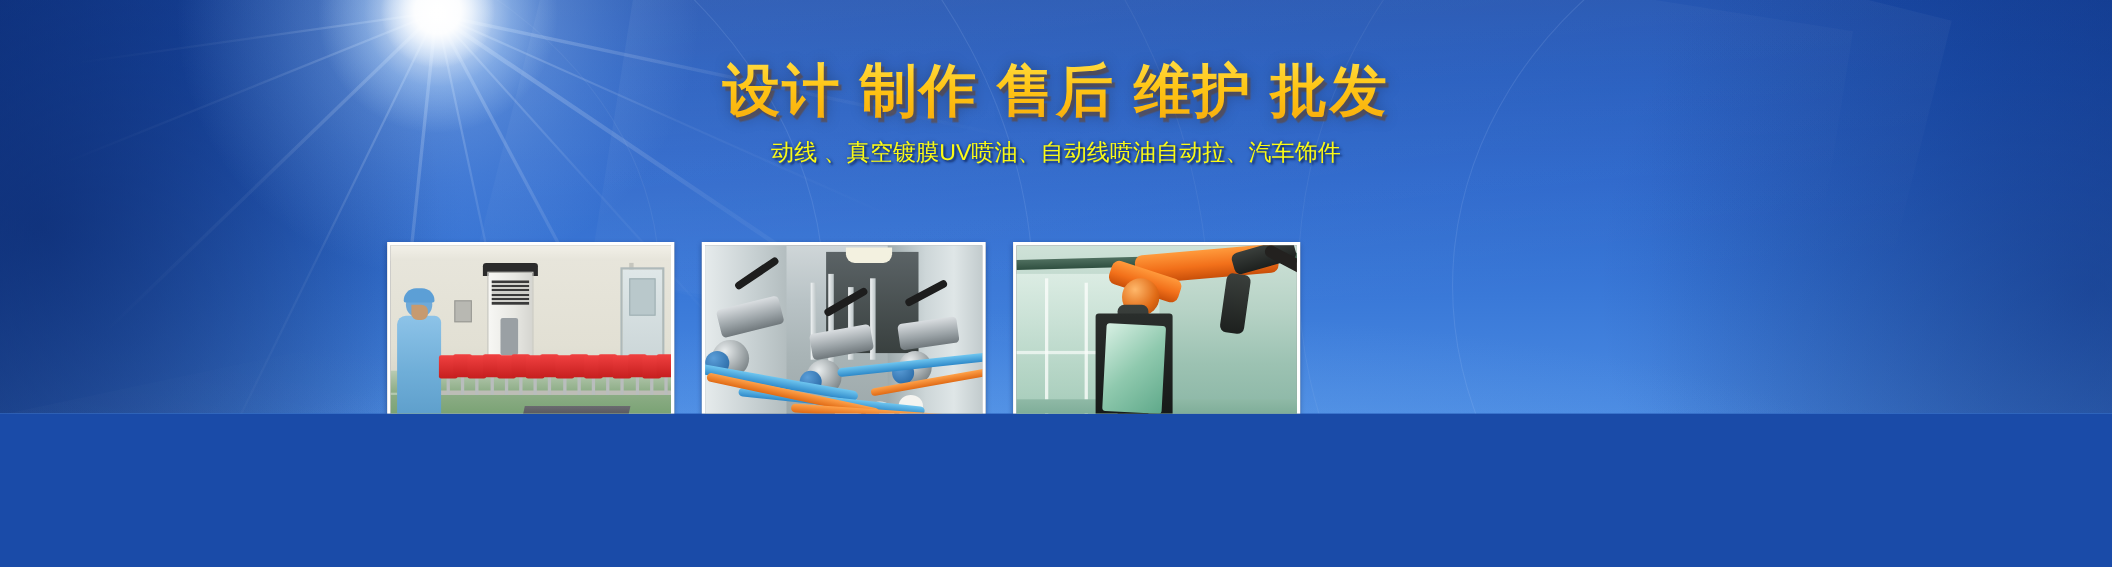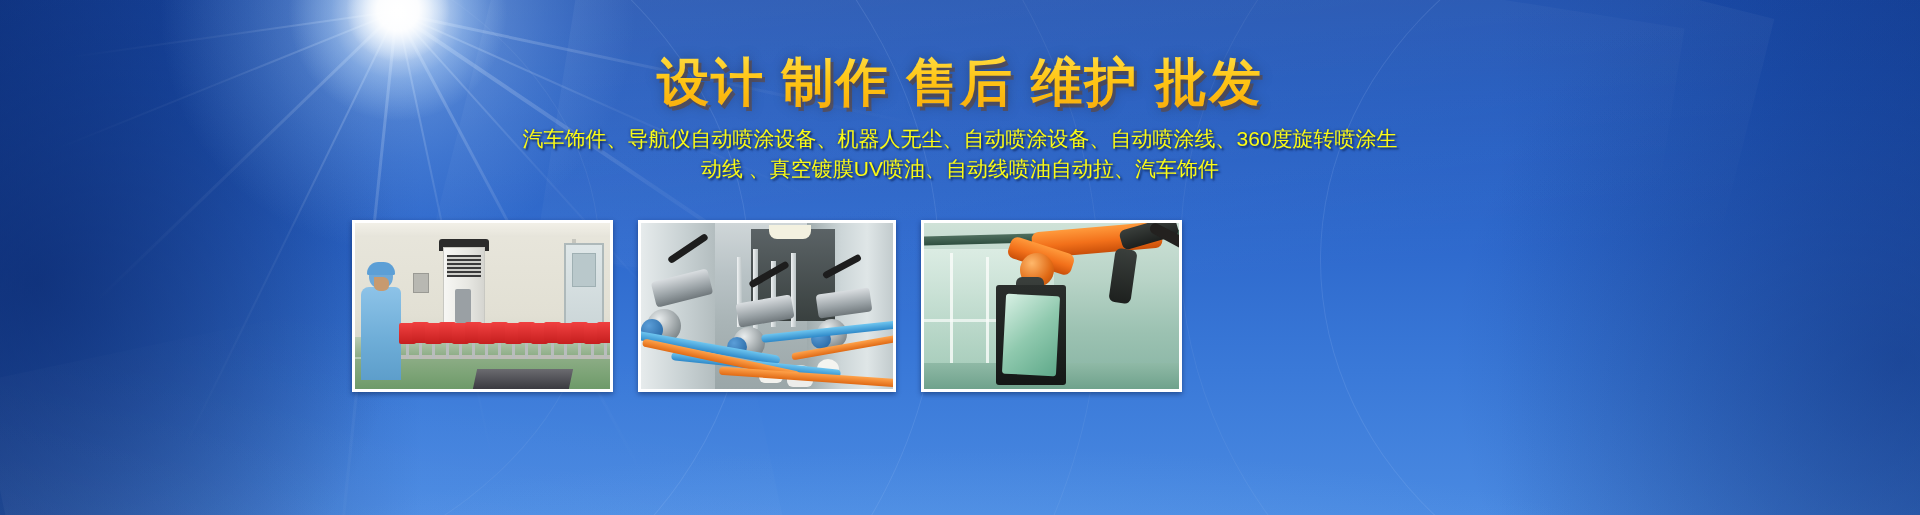--- a/index.html
+++ b/index.html
@@ -5,21 +5,21 @@
   * { margin:0; padding:0; box-sizing:border-box; }
   html,body { width:1920px; height:515px; overflow:hidden; }
   body {
     font-family:"Liberation Sans","DejaVu Sans",sans-serif;
     background:#1a4ba8;
     position:relative;
   }
 
   
   #banner {
-    position:absolute; inset:0; width:1920px; height:515px;
+    position:absolute; inset:0; width:1920px; height:376px;
     overflow:hidden;
     background:
       linear-gradient(180deg,#1d50b0 0%,#2159bd 18%,#2d68cc 45%,#3a79d8 72%,#4a8ae2 100%);
   }
   .bg-layer { position:absolute; inset:0; pointer-events:none; }
 
   
   .bg-vignette {
     background:
       radial-gradient(ellipse 520px 560px at 2% 55%, rgba(10,40,110,.65), rgba(10,40,110,0) 70%),
@@ -227,21 +227,20 @@
 
   <div class="bg-layer bg-sun-wide"></div>
   <div class="bg-layer bg-sun-core"></div>
   <div class="bg-layer bg-sun-hot"></div>
 
   <div id="content">
 
     <div class="headline">设计  制作  售后  维护  批发</div>
 
     <div class="desc">
-      <div>汽车饰件、导航仪自动喷涂设备、机器人无尘、自动喷涂设备、自动喷涂线、360度旋转喷涂生</div>
       <div>动线 、真空镀膜UV喷油、自动线喷油自动拉、汽车饰件</div>
     </div>
 
     <div class="photos">
 
       <div class="photo p1">
         <div class="scene">
           <div class="p1-wall"></div>
           <div class="p1-ceil"></div>
           <div class="p1-post"></div>

